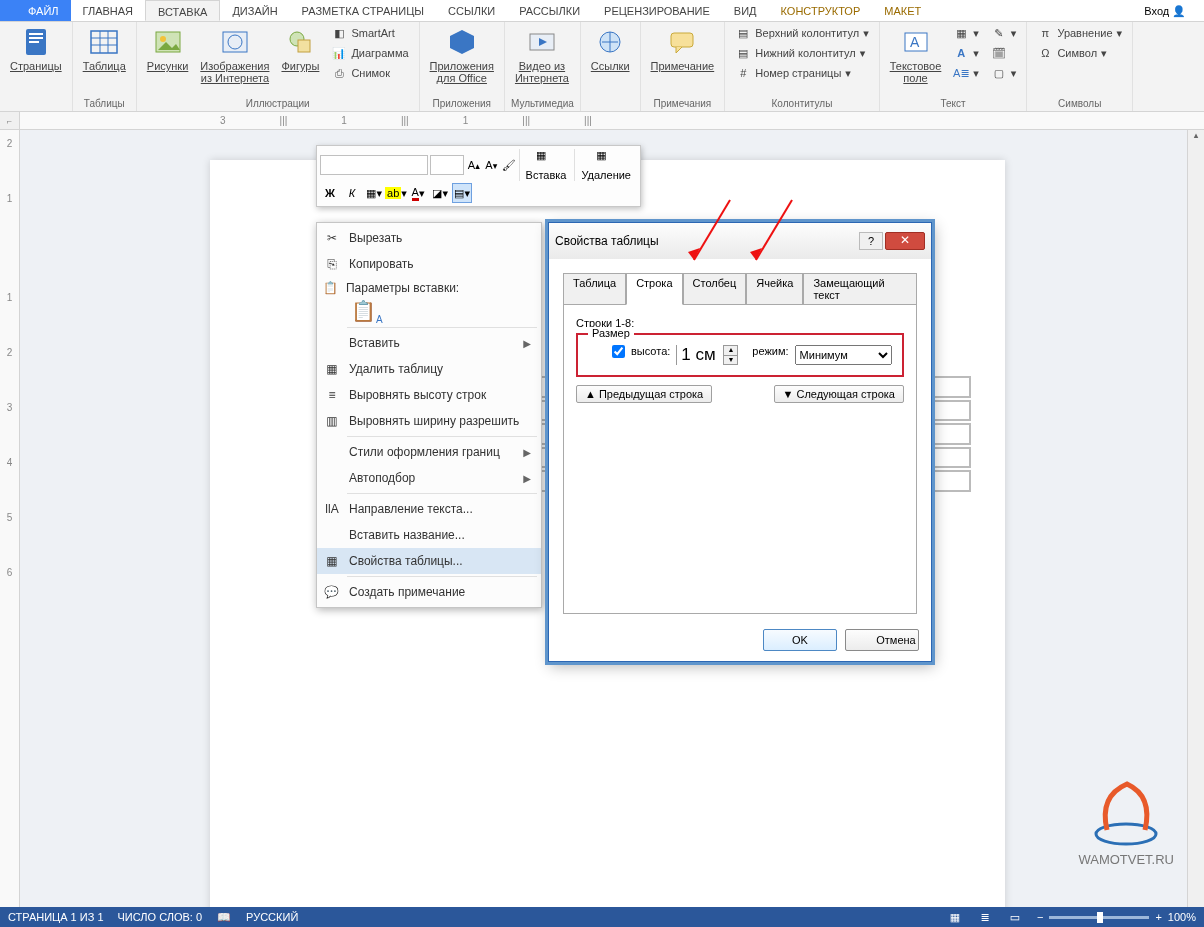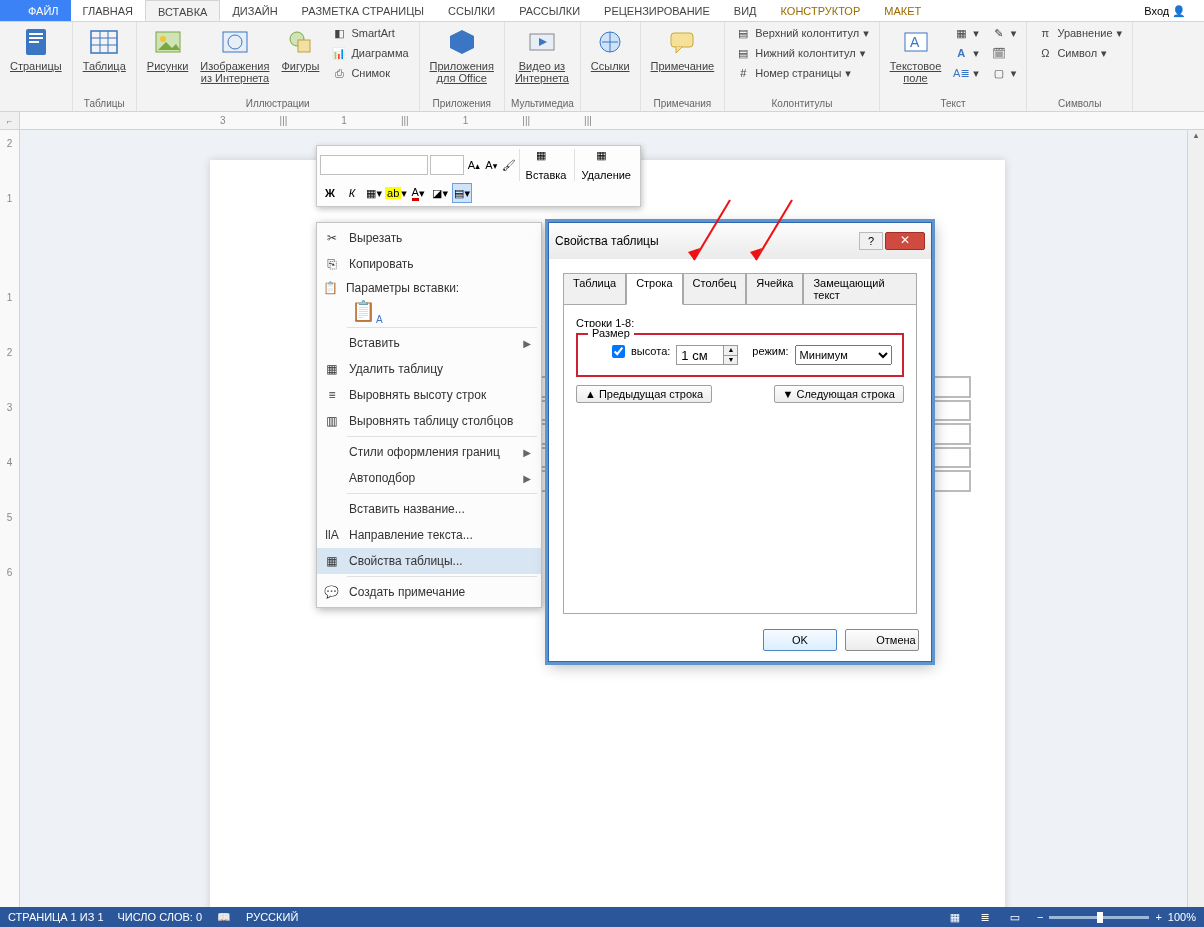--- a/index.html
+++ b/index.html
@@ -64,21 +64,21 @@
 .dlg-body{ padding: 14px; }
 .dlg-tabs{ display:flex; gap:0; margin-bottom:-1px; position:relative;}
 .dlg-tab{ padding:3px 9px; border:1px solid #a9a9a9; font-size:11px; background:#f0f0f0; cursor:pointer; border-bottom:1px solid #a9a9a9;}
 .dlg-tab.active{ background:#fff; border-bottom:1px solid #fff; position:relative; z-index:2;}
 .dlg-panel{ border:1px solid #a9a9a9; padding:12px; min-height:310px; font-size:11px; position:relative;}
 .fieldset{ border:1px solid #d0d0d0; padding:8px 10px 10px; margin:4px 0 8px; font-size:11px; }
 .fieldset .legend{ position:relative; top:-16px; background:#fff; padding:0 4px; width:fit-content; font-size:11px;}
 .highlight{ border:2px solid #c23; }
 .row-f{ display:flex; align-items:flex-start; gap:6px; font-size:11px; margin-top:-10px;padding-left:24px;}
 .spin{ display:flex; align-items:center; border:1px solid #999; height:20px; }
-.spin input{ width:46px; border:none; outline:none; font-size:13px; padding:0 4px;}
+.spin input{ width:46px; border:none; outline:none; font-size:17px; padding:0 4px;}
 .spin .spinbtns{ display:flex; flex-direction:column; }
 .spin .spinbtns div{ width:14px; height:9px; border-left:1px solid #999; font-size:7px; text-align:center; line-height:7px; cursor:pointer; background:#f0f0f0;}
 .spin .spinbtns div+div{ border-top:1px solid #999;}
 select.mode{ font-size:11px; height:20px; width:108px;}
 .chk{ display:flex; align-items:center; gap:6px; margin:3px 0; font-size:11px;}
 .navbtns{ display:flex; margin-top:6px;justify-content:space-between; }
 .navbtn{ border:1px solid #a0a0a0; background:linear-gradient(#fdfdfd,#ececec); padding:2px 8px; font-size:11px; cursor:pointer; border-radius:2px;}
 .dlg-foot{ position:absolute; right:12px; bottom:10px; display:flex; gap:8px;}
 .dlg-foot button{ width:74px; height:22px; border:1px solid #8a8a8a; font-size:11px; cursor:pointer; border-radius:2px; }
 .dlg-foot button.ok{ background:linear-gradient(#f7fbff,#dbeeff); border-color:#4d88c4;}
@@ -397,20 +397,27 @@
           <td></td>
           <td></td>
           <td></td>
           <td></td>
           <td></td>
           <td></td>
         </tr>
   </tbody>
     </table>
 
+  <div class="watermark">
+    <svg width="74" height="74" viewBox="0 0 74 74">
+        <ellipse cx="37" cy="58" rx="30" ry="10" fill="none" stroke="#2b6fb5" stroke-width="3"></ellipse>
+        <path d="M18 54 Q10 20 38 8 Q64 20 56 54" fill="none" stroke="#e85a2a" stroke-width="5"></path>
+      </svg>
+    <div>WAMOTVET.RU</div>
+  </div>
 </div>
 
 <div class="minibar">
   <div class="row">
     <input class="combo" style="width: 108px;" value="">
     <input class="combo" style="width: 34px;" value="">
     <div class="mbtn">A<sup>▴</sup></div>
     <div class="mbtn">A<sup>▾</sup></div>
     <div class="mbtn">
         <span>🖌</span>
@@ -464,41 +471,41 @@
   <div class="mi">
       <span class="ico-s">▦</span>
       <span>Удалить таблицу</span>
     </div>
   <div class="mi">
       <span class="ico-s">≡</span>
       <span>Выровнять высоту строк</span>
     </div>
   <div class="mi">
       <span class="ico-s">▥</span>
-      <span>Выровнять таблицу столбцов</span>
+      <span>Выровнять ширину разрешить</span>
     </div>
   <div class="sep"></div>
   <div class="mi">
       <span class="ico-s"></span>
       <span>Стили оформления границ</span>
       <span class="arrow">▶</span>
     </div>
   <div class="mi">
       <span class="ico-s"></span>
       <span>Автоподбор</span>
       <span class="arrow">▶</span>
     </div>
   <div class="sep"></div>
   <div class="mi">
+      <span class="ico-s">llA</span>
+      <span>Направление текста...</span>
+    </div>
+  <div class="mi">
       <span class="ico-s"></span>
       <span>Вставить название...</span>
-    </div>
-  <div class="mi">
-      <span class="ico-s">llA</span>
-      <span>Направление текста...</span>
     </div>
   <div class="mi hover">
       <span class="ico-s">▦</span>
       <span>Свойства таблицы...</span>
     </div>
   <div class="sep"></div>
   <div class="mi">
       <span class="ico-s">💬</span>
       <span>Создать примечание</span>
     </div>

